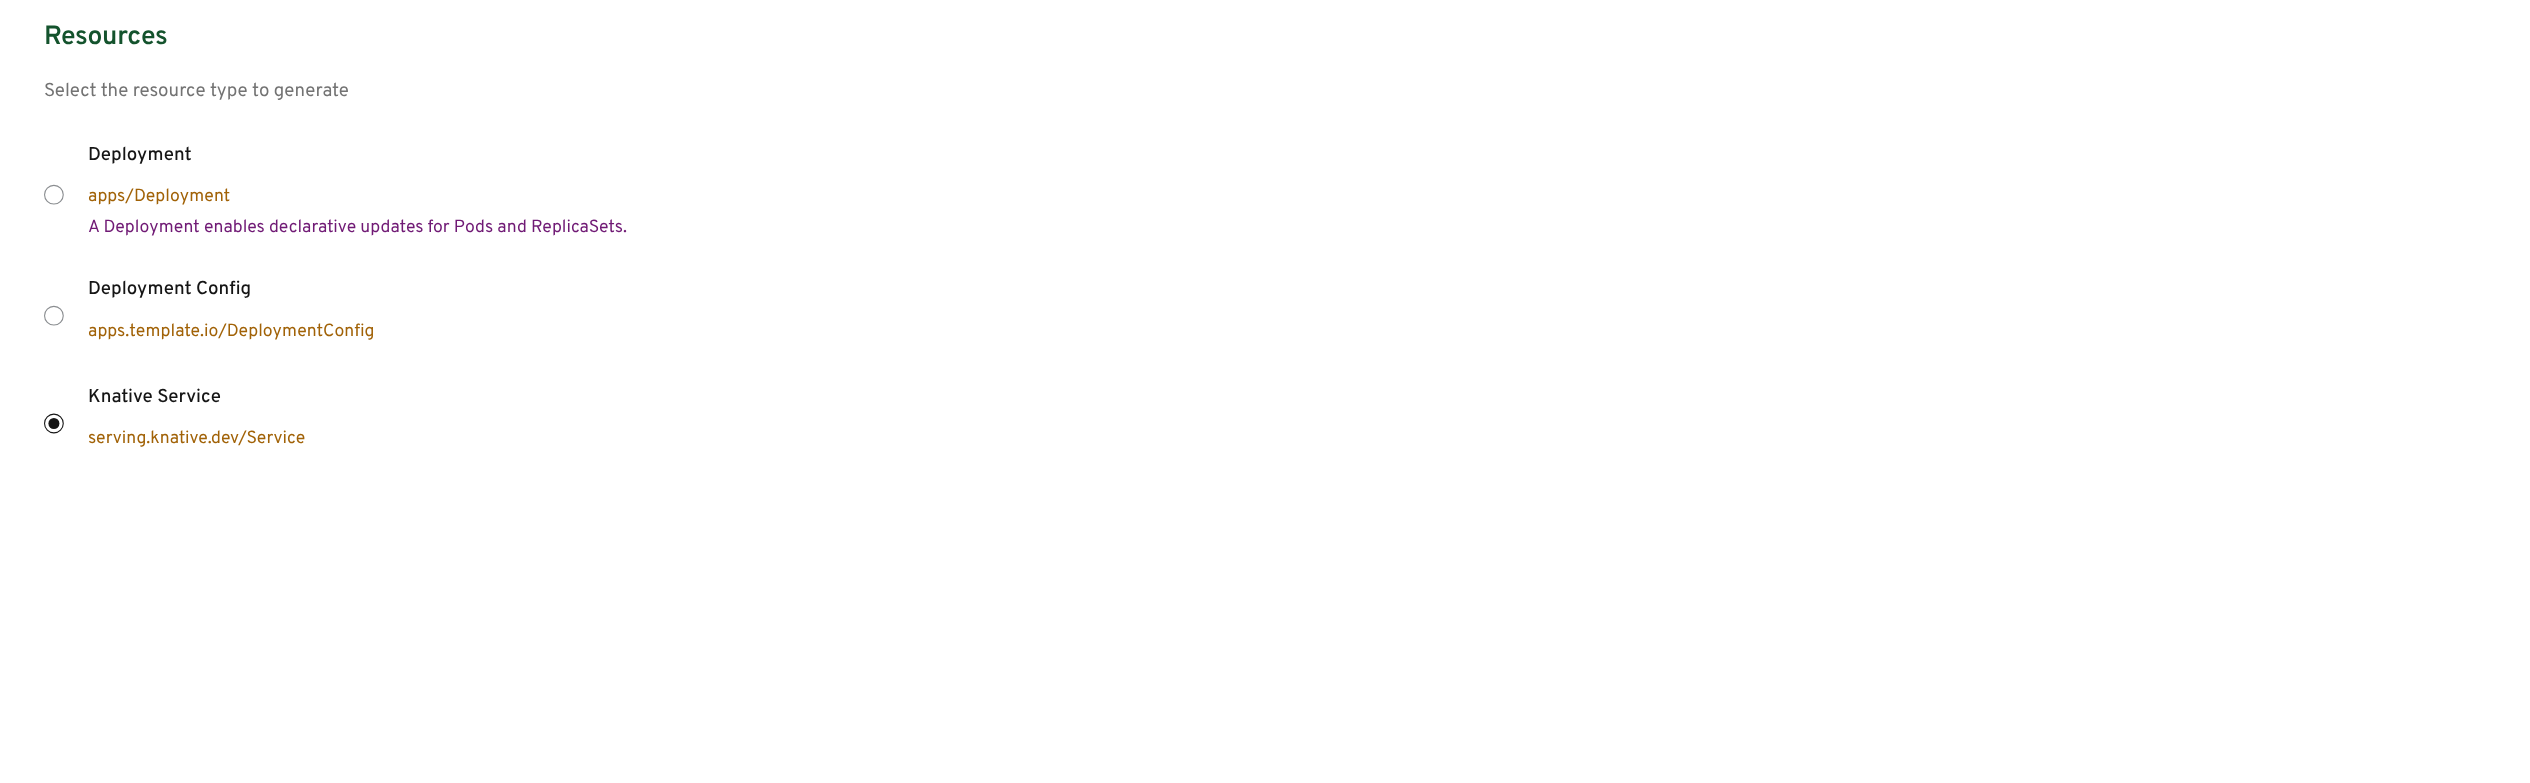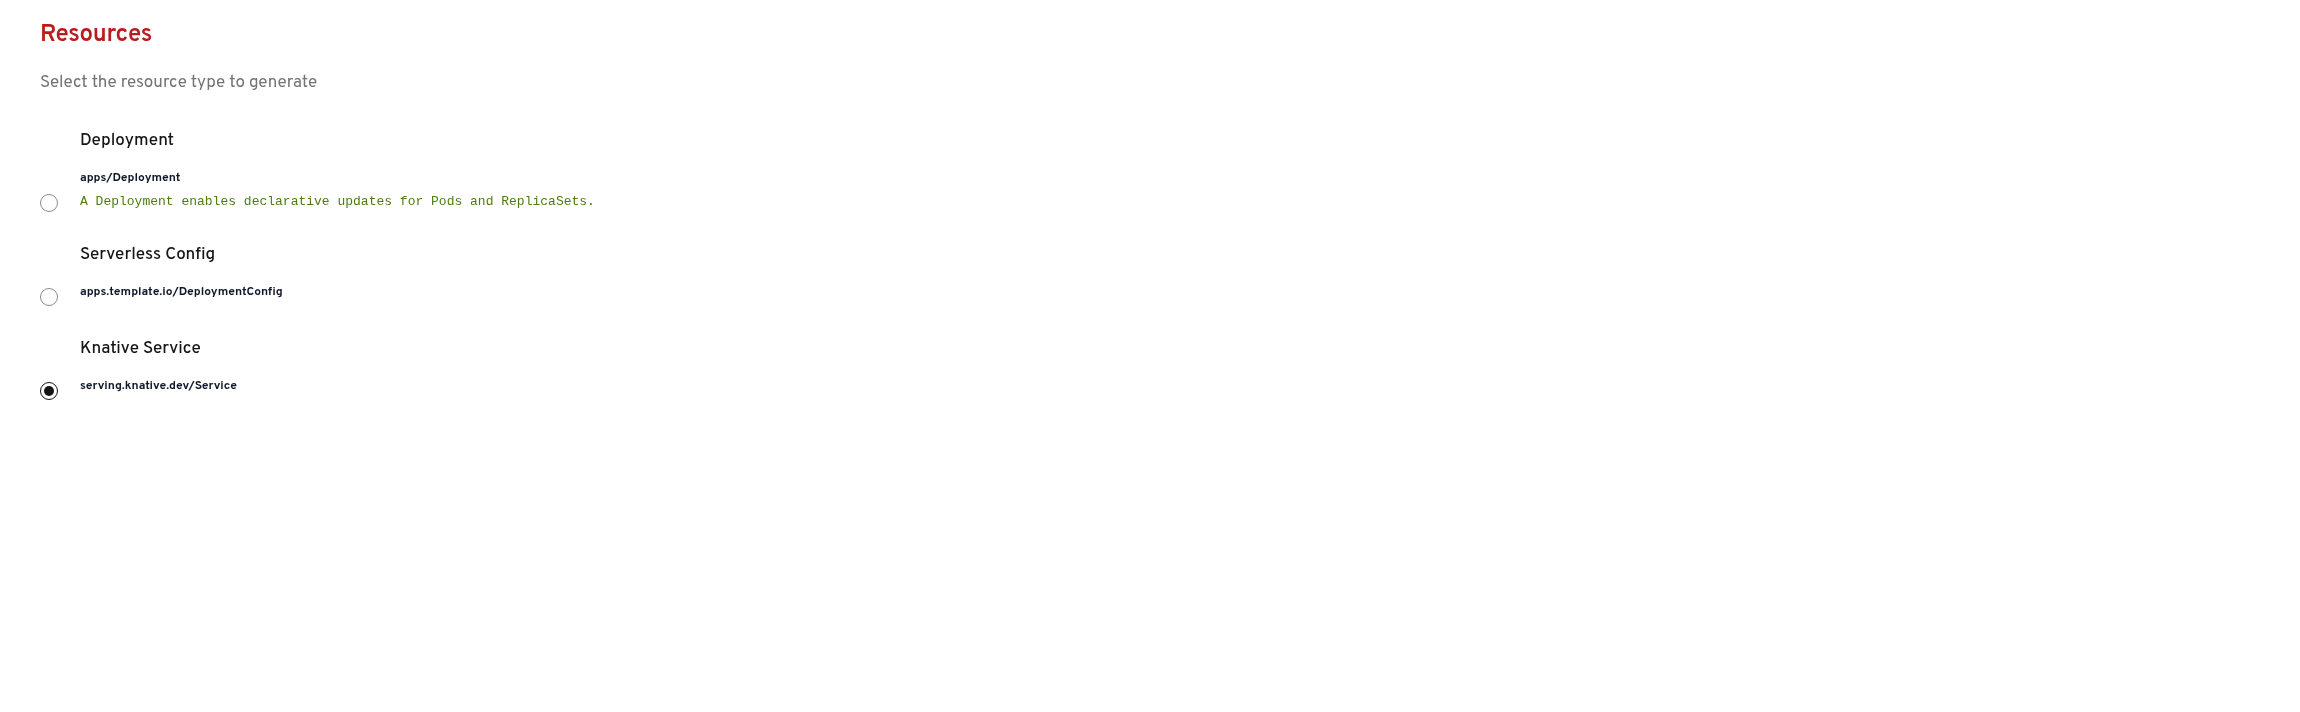--- a/index.html
+++ b/index.html
@@ -9,33 +9,33 @@
     }
     body {
       font-family: "RedHatText", "Overpass", "Helvetica Neue", Arial, sans-serif;
       background: #ffffff;
       color: #151515;
       padding: 20px 40px;
     }
     .section-title {
       font-size: 24px;
       font-weight: 600;
-      color: #b91c1c;
+      color: #14532d;
       margin-bottom: 22px;
       letter-spacing: -0.2px;
     }
     .section-subtitle {
       font-size: 17px;
       color: #737373;
       margin-bottom: 36px;
       font-weight: 400;
     }
     .radio-option {
       display: flex;
-      align-items: flex-end;
+      align-items: center;
       margin-bottom: 32px;
     }
     .radio-control {
       flex: 0 0 auto;
       width: 18px;
       height: 18px;
       margin-top: 3px;
       margin-right: 22px;
       border: 1.5px solid #8a8d90;
       border-radius: 50%;
@@ -61,51 +61,49 @@
       flex: 1 1 auto;
     }
     .option-label {
       font-size: 17px;
       font-weight: 500;
       color: #151515;
       margin-bottom: 18px;
       display: block;
     }
     .option-api {
-      font-size: 12px;
-      color: #0f172a;
+      font-size: 16px;
+      color: #a16207;
       margin-bottom: 6px;
-      font-weight: bold;
     }
     .option-desc {
-      font-size: 13px;
-      color: #4d7c0f;
+      font-size: 16px;
+      color: #701a75;
       line-height: 1.5;
-      font-family: Liberation Mono, monospace;
     }
   </style>
 </head>
 <body>
 
 <h2 class="section-title">Resources</h2>
 <p class="section-subtitle">Select the resource type to generate</p>
 
 <div class="radio-option">
   <div class="radio-control"></div>
   <div class="radio-body">
     <span class="option-label">Deployment</span>
     <div class="option-api">apps/Deployment</div>
     <div class="option-desc">A Deployment enables declarative updates for Pods and ReplicaSets.</div>
   </div>
 </div>
 
 <div class="radio-option">
   <div class="radio-control"></div>
   <div class="radio-body">
-    <span class="option-label">Serverless Config</span>
+    <span class="option-label">Deployment Config</span>
     <div class="option-api">apps.template.io/DeploymentConfig</div>
   </div>
 </div>
 
 <div class="radio-option">
   <div class="radio-control selected"></div>
   <div class="radio-body">
     <span class="option-label">Knative Service</span>
     <div class="option-api">serving.knative.dev/Service</div>
   </div>

